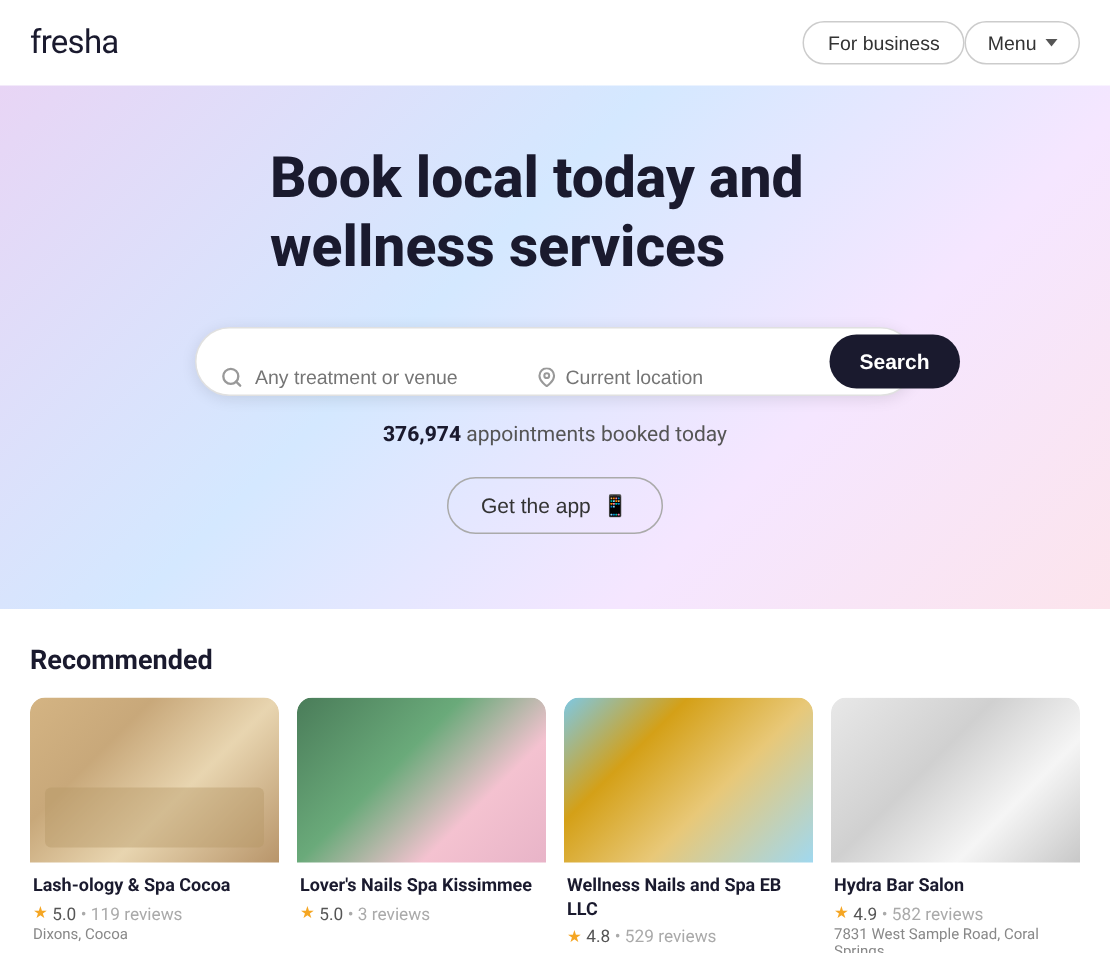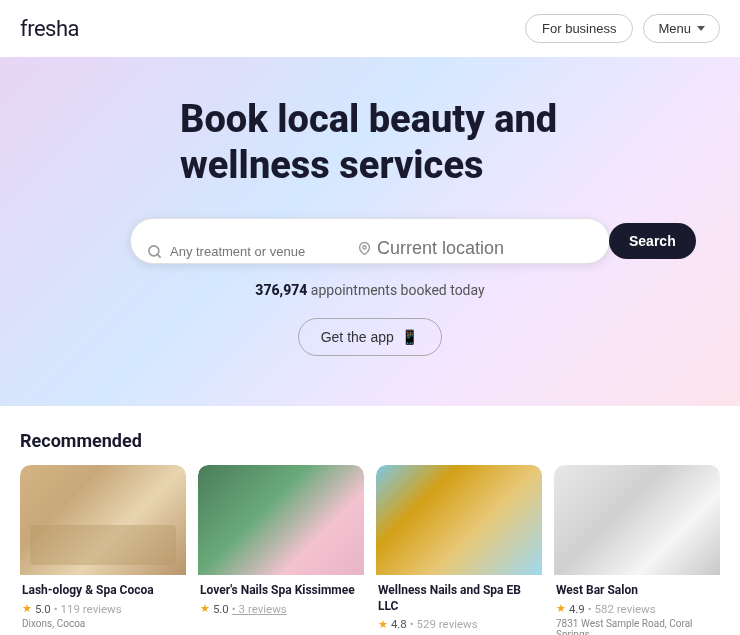--- a/index.html
+++ b/index.html
@@ -22,21 +22,20 @@
       z-index: 10;
     }
     .logo {
       font-size: 22px;
       font-weight: 400;
       color: #1a1a2e;
       letter-spacing: -0.5px;
     }
     .nav-right {
       display: flex;
-      gap: 10px;
       align-items: center;
     }
     .btn-business {
       border: 1.5px solid #ccc;
       background: #fff;
       border-radius: 20px;
       padding: 6px 16px;
       font-size: 13px;
       font-weight: 500;
       cursor: pointer;
@@ -125,21 +124,21 @@
       gap: 6px;
       flex: 1;
     }
     .location-icon {
       color: #999;
       flex-shrink: 0;
     }
     .location-input {
       border: none;
       outline: none;
-      font-size: 18px;
+      font-size: 13px;
       color: #888;
       background: transparent;
       min-width: 0;
       flex: 1;
     }
     .btn-search {
       background: #1a1a2e;
       color: #fff;
       border: none;
       border-radius: 30px;
@@ -268,21 +267,21 @@
     <button class="btn-business">For business</button>
     <button class="btn-menu">
       <span>Menu</span>
       <span class="chevron-down"></span>
     </button>
   </div>
 </nav>
 
 <section class="hero">
   <h1>
-    <span>Book local beauty and</span><br>
+    <span>Book local today and</span><br>
     <span>wellness services</span>
   </h1>
 
   <div class="search-bar">
     <div class="search-input-wrap">
       <svg class="search-icon-svg" width="15" height="15" viewBox="0 0 24 24" fill="none" stroke="#999" stroke-width="2.5" stroke-linecap="round" stroke-linejoin="round">
         <circle cx="11" cy="11" r="8"></circle>
           <line x1="21" y1="21" x2="16.65" y2="16.65"></line>
       </svg>
       <input class="search-input" type="text" placeholder="Any treatment or venue" style="">
@@ -324,41 +323,41 @@
 
       </div>
     </div>
       <div class="card">
       <div class="card-img-placeholder card-img-2"></div>
       <div class="card-info">
         <div class="card-name">Lover's Nails Spa Kissimmee</div>
         <div class="card-rating">
           <span class="star-icon">★</span>
           <span>5.0</span>
-          <span style="color:#aaa;text-decoration:underline;">• 3 reviews</span>
+          <span style="color:#aaa;">• 3 reviews</span>
         </div>
 
       </div>
     </div>
       <div class="card">
       <div class="card-img-placeholder card-img-3"></div>
       <div class="card-info">
         <div class="card-name">Wellness Nails and Spa EB LLC</div>
         <div class="card-rating">
           <span class="star-icon">★</span>
           <span>4.8</span>
           <span style="color:#aaa;">• 529 reviews</span>
         </div>
 
       </div>
     </div>
       <div class="card">
       <div class="card-img-placeholder card-img-4"></div>
       <div class="card-info">
-        <div class="card-name">West Bar Salon</div>
+        <div class="card-name">Hydra Bar Salon</div>
         <div class="card-rating">
           <span class="star-icon">★</span>
           <span>4.9</span>
           <span style="color:#aaa;">• 582 reviews</span>
         </div>
         <div class="card-address">7831 West Sample Road, Coral Springs</div>
 
       </div>
     </div>
     </div>

